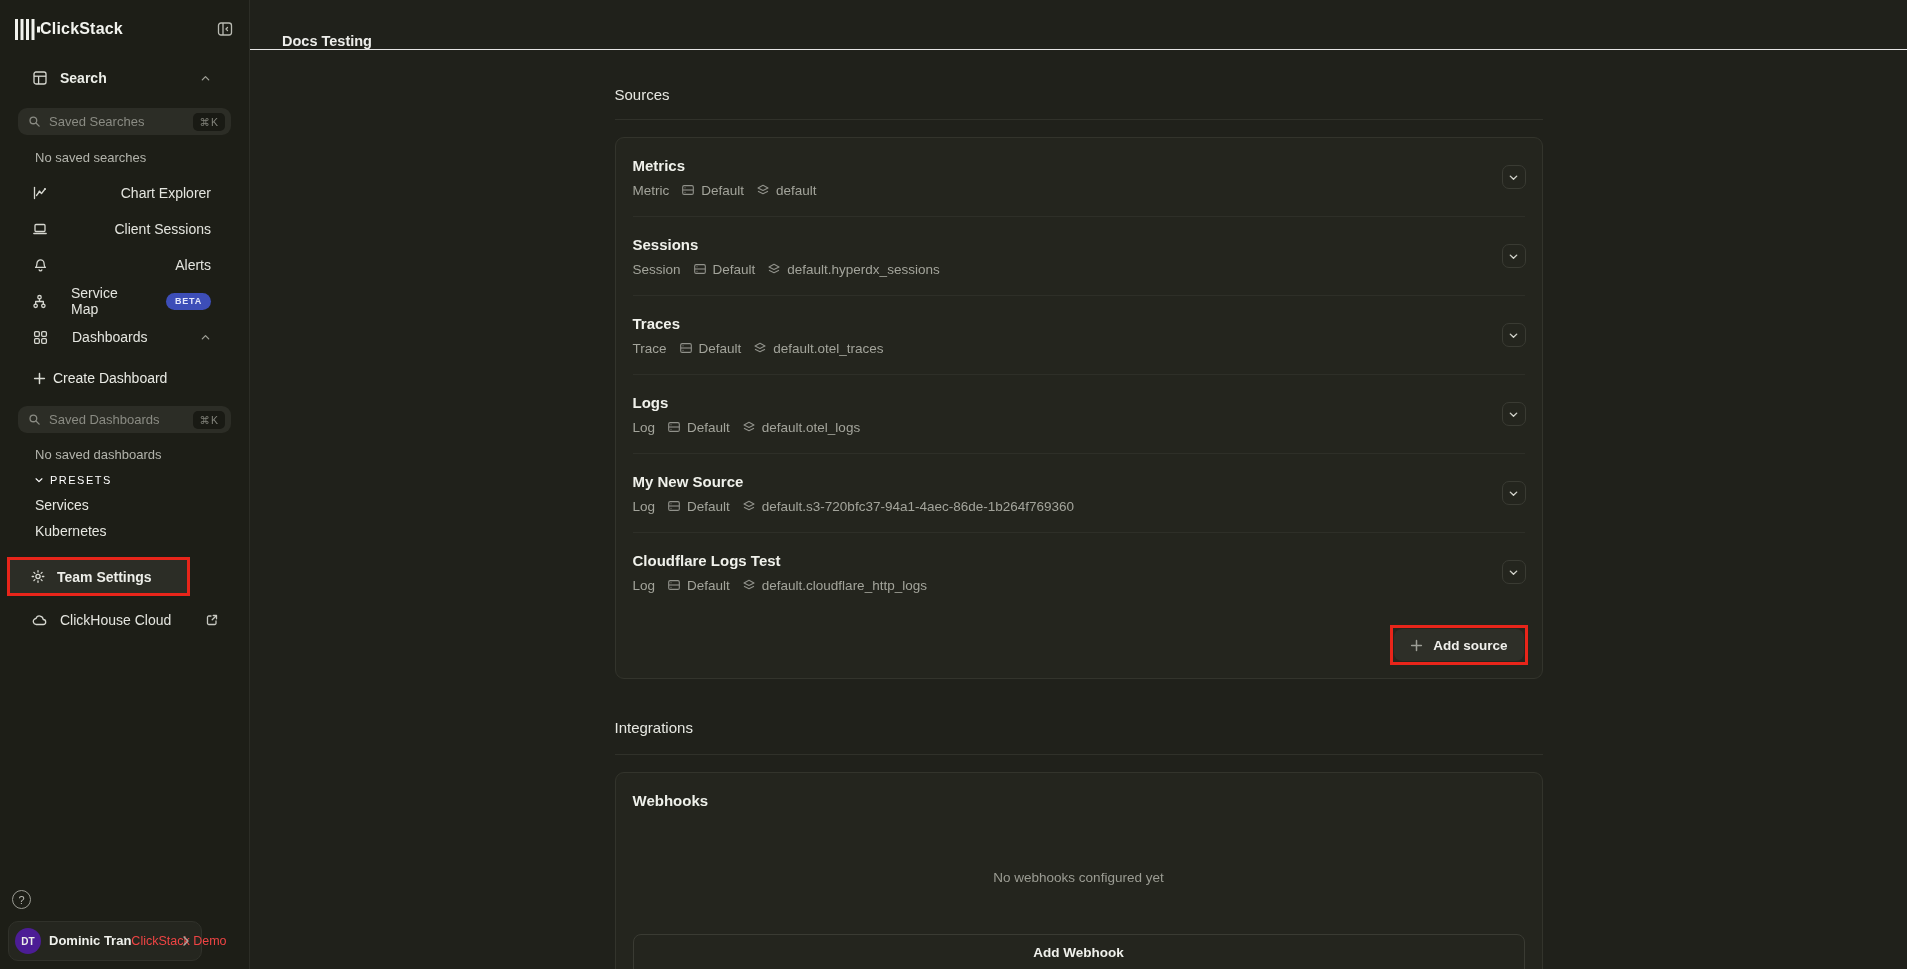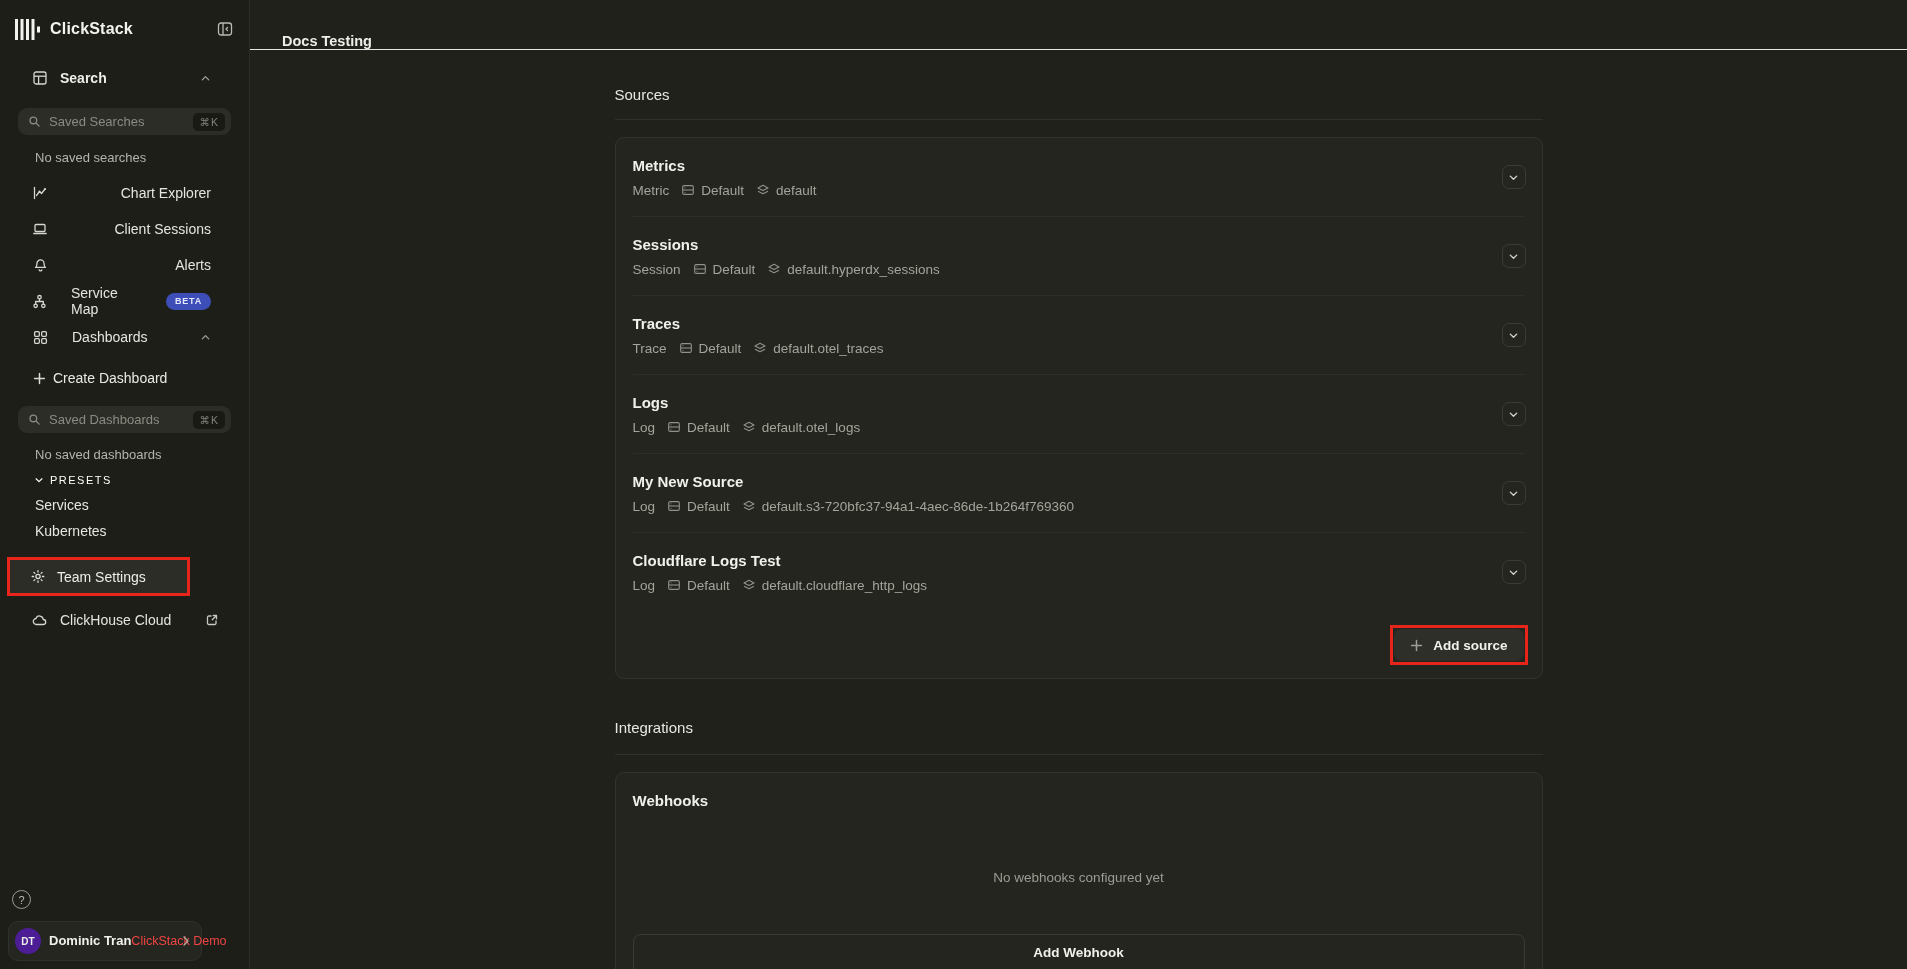--- a/index.html
+++ b/index.html
@@ -13,21 +13,21 @@
   .app { display: flex; width: 1907px; height: 969px; }
 
   
   .sidebar {
     position: relative;
     width: 250px; height: 969px; flex: 0 0 250px;
     background: #1d1e17;
     border-right: 1px solid #2c2d26;
   }
   .sb-header { display: flex; align-items: center; margin: 14px 16px 0 15px; height: 30px; }
-  .sb-logo { display: flex; align-items: center; gap: 10px; }
+  .sb-logo { display: flex; align-items: center; gap: 0; }
   .sb-logo-name { font-size: 16px; font-weight: 700; color: #f2f3ee; letter-spacing: 0.2px; }
   .collapse-btn { margin-left: auto; background: none; border: none; color: #b9bab2; cursor: pointer; display: flex; }
   .sec-row { display: flex; align-items: center; gap: 12px; margin: 24px 38px 0 32px; height: 20px; }
   .sec-label { font-size: 14px; font-weight: 600; color: #eceee8; }
   .sec-chev { margin-left: auto; color: #a0a198; display: flex; }
   .sb-input {
     display: flex; align-items: center; gap: 8px;
     margin: 20px 18px 0 18px; height: 27px;
     background: #2c2d26; border-radius: 9px; padding: 0 6px 0 10px;
     cursor: text;
@@ -53,21 +53,21 @@
   .presets-head .lbl { font-size: 11px; letter-spacing: 1.5px; font-weight: 500; }
   .preset-item { margin: 4px 18px 0 35px; height: 22px; font-size: 14px; color: #e6e7e1; display: flex; align-items: center; cursor: pointer; }
   .team-settings-annot {
     margin: 15px 0 0 7px; width: 183px;
     border: 3px solid #e8251a;
   }
   .team-settings-row {
     height: 33px; background: #2c2d26; display: flex; align-items: center;
     gap: 11px; padding-left: 20px; cursor: pointer;
   }
-  .team-settings-row .lbl { font-size: 14px; font-weight: 400; color: #edeee9; }
+  .team-settings-row .lbl { font-size: 14px; font-weight: 700; color: #edeee9; }
   .cloud-row { display: flex; align-items: center; gap: 12px; height: 36px; margin-top: 6px; padding: 0 30px 0 32px; cursor: pointer; }
   .cloud-row .lbl { font-size: 14px; color: #e4e5df; }
   .ext-icn { margin-left: auto; color: #c7c8c1; display: flex; }
   .sb-footer { position: absolute; left: 8px; right: 48px; bottom: 8px; }
   .help-btn {
     width: 19px; height: 19px; border-radius: 50%; border: 1.4px solid #9a9b93;
     color: #b9bab3; font-size: 11px; display: flex; align-items: center; justify-content: center;
     background: none; margin: 0 0 12px 4px; cursor: pointer; font-family: inherit;
   }
   .user-card {

